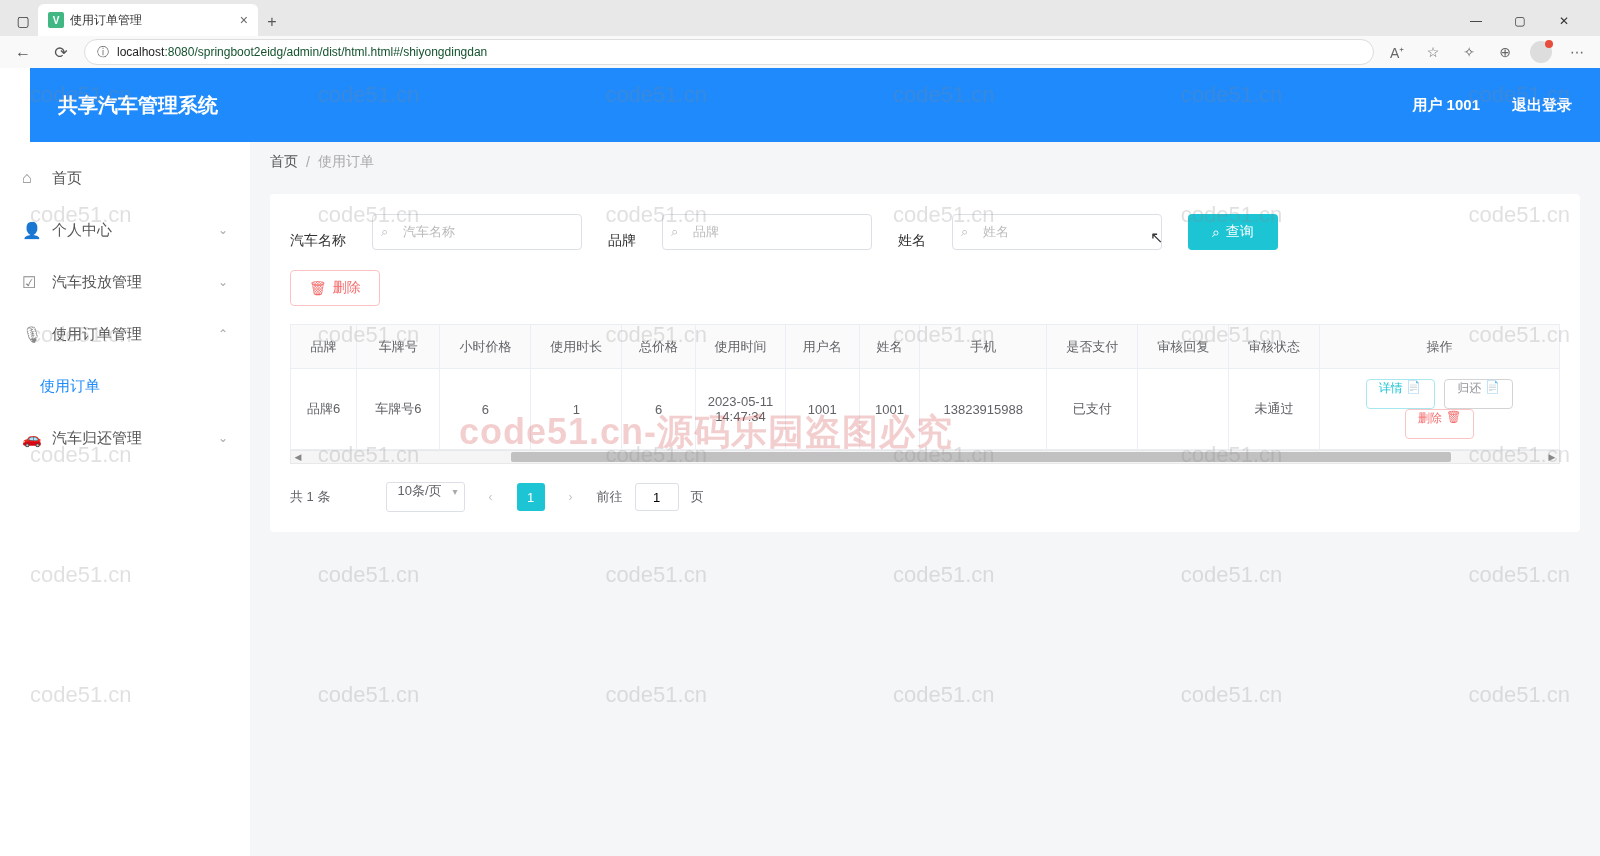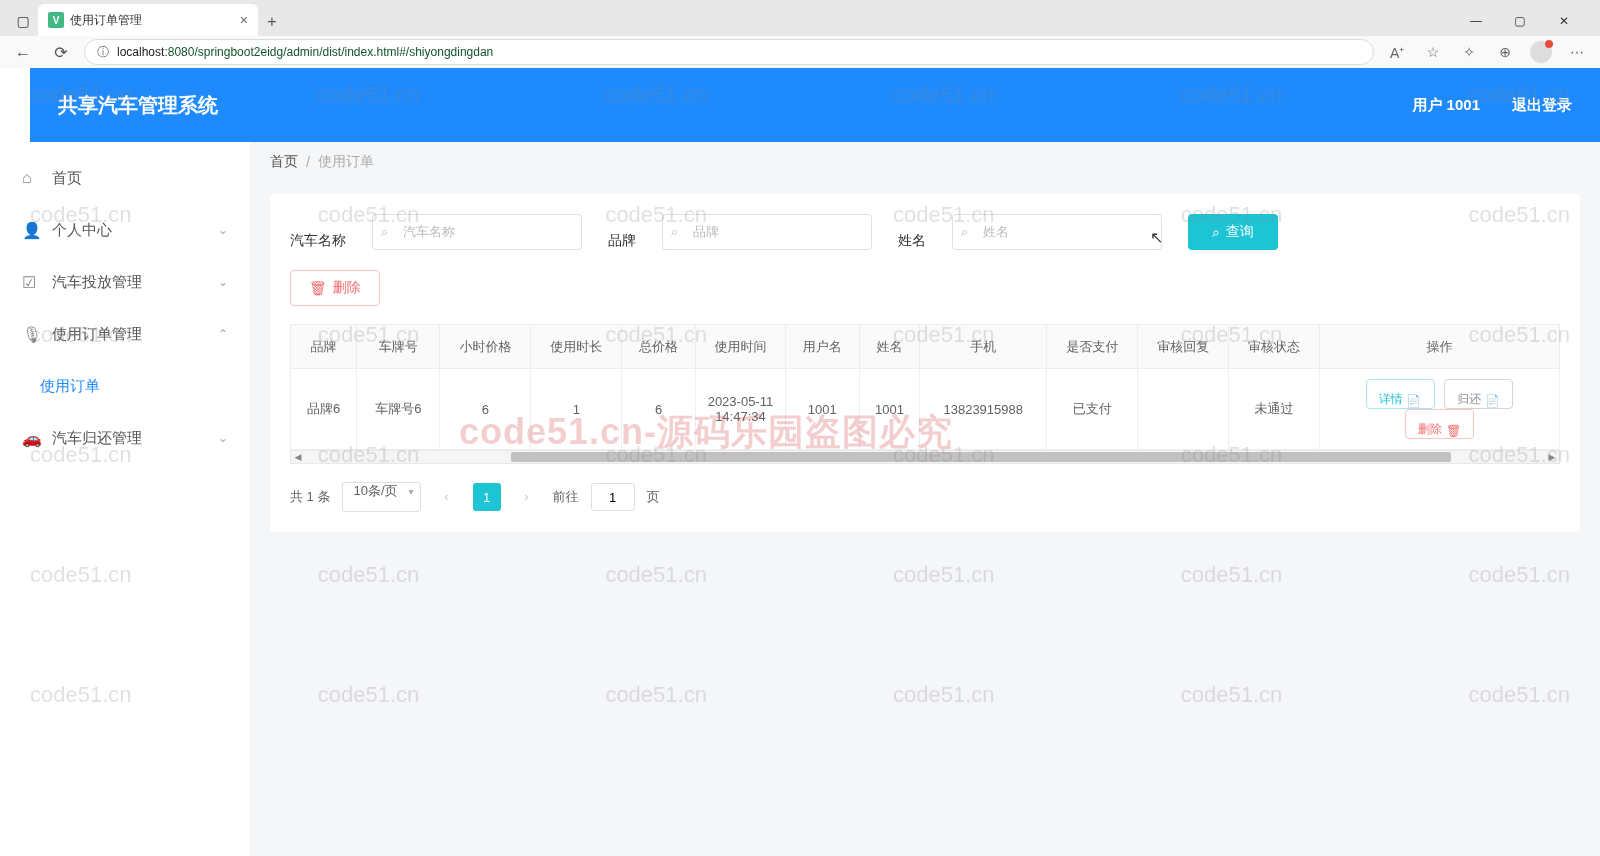--- a/index.html
+++ b/index.html
@@ -53,35 +53,35 @@
 .filter-input .search-ico { position: absolute; left: 8px; font-size: 13px; color: #bbb; }
 .btn-query { height: 36px; padding: 0 24px; background: #1cc4d4; color: #fff; border: none; border-radius: 4px; display: flex; align-items: center; gap: 6px; cursor: pointer; font-size: 14px; }
 .btn-delete-top { height: 36px; padding: 0 18px; background: #fff; color: #f56c6c; border: 1px solid #fbc4c4; border-radius: 4px; display: flex; align-items: center; gap: 6px; cursor: pointer; font-size: 14px; margin-top: 20px; }
 
 
 .table-wrap { margin-top: 18px; overflow-x: auto; }
 table { width: 100%; border-collapse: collapse; min-width: 1150px; }
 th, td { border: 1px solid #ebeef5; padding: 10px 8px; text-align: center; font-size: 13px; color: #606266; }
 th { background: #fafafa; font-weight: 500; color: #606266; height: 44px; }
 td { height: 78px; }
-.row-btn { display: inline-flex; align-items: flex-end; gap: 4px; height: 30px; padding: 0 12px; border-radius: 4px; font-size: 12px; cursor: pointer; background: #fff; margin: 0 3px; }
+.row-btn { display: inline-flex; align-items: flex-start; gap: 4px; height: 30px; padding: 0 12px; border-radius: 4px; font-size: 12px; cursor: pointer; background: #fff; margin: 0 3px; }
 .row-btn.detail { color: #1cc4d4; border: 1px solid #a7e8ef; }
 .row-btn.return { color: #909399; border: 1px solid #d3d4d6; }
 .row-btn.delete { color: #f56c6c; border: 1px solid #fbc4c4; }
 
 
 .hscroll { height: 14px; background: #f5f5f5; border: 1px solid #e8e8e8; position: relative; margin-top: 0; }
 .hscroll .arrow { position: absolute; top: 0; width: 14px; height: 12px; display: flex; align-items: center; justify-content: center; font-size: 9px; color: #888; }
 .hscroll .arrow.left { left: 0; }
 .hscroll .arrow.right { right: 0; }
 .hscroll .thumb { position: absolute; left: 220px; width: 940px; height: 10px; top: 1px; background: #c1c1c1; border-radius: 2px; }
 
 
 .pagination { display: flex; align-items: center; gap: 12px; margin-top: 18px; font-size: 13px; color: #606266; }
-.page-size { height: 30px; border: 1px solid #dcdfe6; border-radius: 3px; padding: 0 22px 12px 10px; display: flex; align-items: center; position: relative; background: #fff; }
+.page-size { height: 30px; border: 1px solid #dcdfe6; border-radius: 3px; padding: 0 22px 12px 10px; display: flex; align-items: center; position: relative; background: #fff; margin-left: 44px; }
 .page-size::after { content: "▾"; position: absolute; right: 6px; font-size: 10px; color: #aaa; }
 .page-btn { width: 28px; height: 28px; display: flex; align-items: center; justify-content: center; color: #c0c4cc; font-size: 12px; }
 .page-num { width: 28px; height: 28px; display: flex; align-items: center; justify-content: center; background: #1cc4d4; color: #fff; border-radius: 3px; font-size: 13px; }
 .page-input { width: 44px; height: 28px; border: 1px solid #dcdfe6; border-radius: 3px; text-align: center; font-size: 13px; }
 
 
 .watermark { position: absolute; left: 0; right: 0; top: 68px; bottom: 0; pointer-events: none; opacity: 0.25; z-index: 50; }
 .wm-row { display: flex; justify-content: space-between; padding: 0 30px; font-size: 22px; color: #888; font-family: Arial; }
 .wm-big { position: absolute; left: 459px; top: 340px; font-size: 36px; color: #d04040; font-weight: bold; letter-spacing: 1px; }
 
@@ -104,21 +104,21 @@
       <div class="win-ctrl">▢</div>
       <div class="win-ctrl">✕</div>
     </div>
   </div>
   <div class="addr-bar">
     <div class="nav-btn">←</div>
     <div class="nav-btn">⟳</div>
     <div class="url-box">
       <span>ⓘ</span>
       <span>
-        <span class="url-host">localhost</span><span class="url-path">:8080</span><span class="url-path">/springboot2eidg/admin/dist/index.html#/shiyongdingdan</span>
+        <span class="url-host">localhost</span><span class="url-path">:8080</span><span class="url-path">/springboot2eidg/admin/dist/html.html#/shiyongdingdan</span>
       </span>
     </div>
     <div class="toolbar-icons">
       <div class="tb-icon">A⁺</div>
       <div class="tb-icon">☆</div>
       <div class="tb-icon">✧</div>
       <div class="tb-icon">⊕</div>
       <div class="tb-icon">
           <div class="avatar-dot"></div>
         </div>

